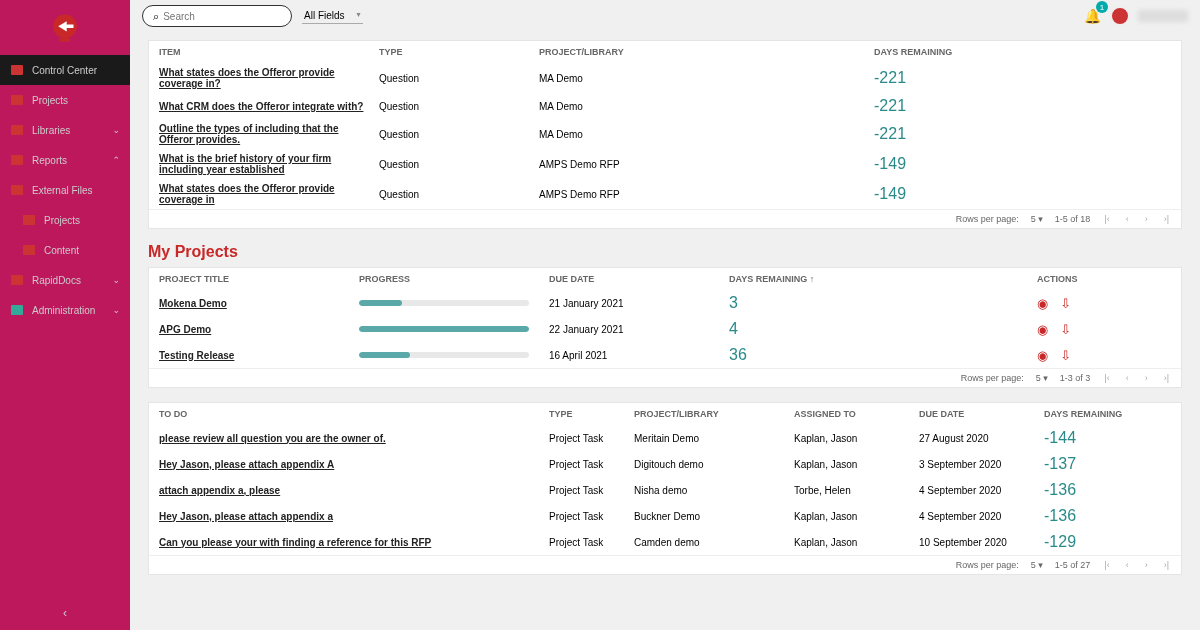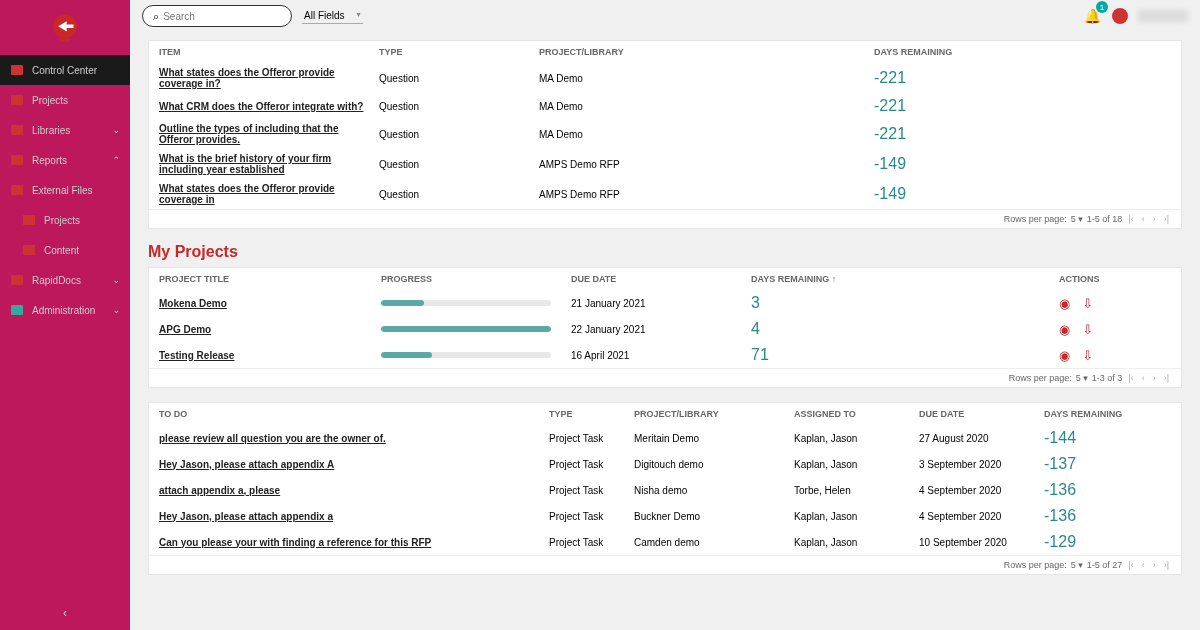--- a/index.html
+++ b/index.html
@@ -28,28 +28,28 @@
 .avatar { width: 20px; height: 20px; border-radius: 50%; background: #c33; border: 2px solid #eee; }
 .username-blur { width: 50px; height: 12px; background: #ddd; filter: blur(2px); }
 .content { flex: 1; overflow-y: auto; padding: 8px 18px 0; }
 .section-title { color: #c82828; font-size: 16px; font-weight: bold; margin: 6px 0; }
 .panel { background: #fff; border: 1px solid #e5e5e5; margin-bottom: 14px; }
 .thead { display: flex; padding: 6px 10px; font-size: 9px; color: #666; font-weight: bold; text-transform: uppercase; }
 .trow { display: flex; padding: 4px 10px; font-size: 10px; align-items: center; min-height: 24px; }
 .col { padding-right: 8px; }
 .link { text-decoration: underline; font-weight: bold; color: #222; cursor: pointer; }
 .days { color: #2a8a8a; font-size: 16px; font-weight: 300; }
-.pager { display: flex; justify-content: flex-end; align-items: center; padding: 4px 10px; font-size: 9px; color: #666; gap: 4px; border-top: 1px solid #eee; }
+.pager { display: flex; justify-content: flex-end; align-items: center; padding: 4px 10px; font-size: 9px; color: #666; gap: 12px; border-top: 1px solid #eee; }
 .pager-btn { cursor: pointer; color: #aaa; padding: 0 2px; }
 .progress-bar { width: 170px; height: 6px; background: #e8e8e8; border-radius: 3px; overflow: hidden; }
 .progress-fill { height: 100%; background: #5aa8a8; border-radius: 3px; }
 .action-icon { color: #c82828; font-size: 13px; margin-right: 12px; cursor: pointer; }
 
 .todo .c1 { width: 220px; } .todo .c2 { width: 160px; } .todo .c3 { width: 335px; } .todo .c4 { flex: 1; }
-.proj .c1 { width: 222px; } .proj .c2 { width: 190px; } .proj .c3 { width: 180px; } .proj .c4 { width: 308px; } .proj .c5 { flex: 1; }
+.proj .c1 { width: 200px; } .proj .c2 { width: 190px; } .proj .c3 { width: 180px; } .proj .c4 { width: 308px; } .proj .c5 { flex: 1; }
 .req .c1 { width: 390px; } .req .c2 { width: 85px; } .req .c3 { width: 160px; } .req .c4 { width: 125px; } .req .c5 { width: 125px; } .req .c6 { flex: 1; }
 </style>
 </head>
 <body>
 
 <div class="sidebar">
   <div class="logo">
     <svg viewBox="0 0 40 40">
         <circle cx="20" cy="18" r="14" fill="#c82828"></circle>
         <path d="M12 18 l10 -6 l0 4 l8 0 l0 4 l-8 0 l0 4 z" fill="#fff"></path>
@@ -244,21 +244,21 @@
             <div class="col c5"><span class="action-icon">◉</span><span class="action-icon">⇩</span></div>
           </div>
           <div class="trow">
             <div class="col c1"><span class="link">Testing Release</span></div>
             <div class="col c2">
               <div class="progress-bar">
                 <div class="progress-fill" style="width:30%"></div>
               </div>
             </div>
             <div class="col c3">16 April 2021</div>
-            <div class="col c4 days">71</div>
+            <div class="col c4 days">36</div>
             <div class="col c5"><span class="action-icon">◉</span><span class="action-icon">⇩</span></div>
           </div>
         </div>
       <div class="pager">
         <span>Rows per page:</span>
         <span><span>5</span> ▾</span>
         <span>1-3 of 3</span>
         <span class="pager-btn">|‹</span>
         <span class="pager-btn">‹</span>
         <span class="pager-btn">›</span>

